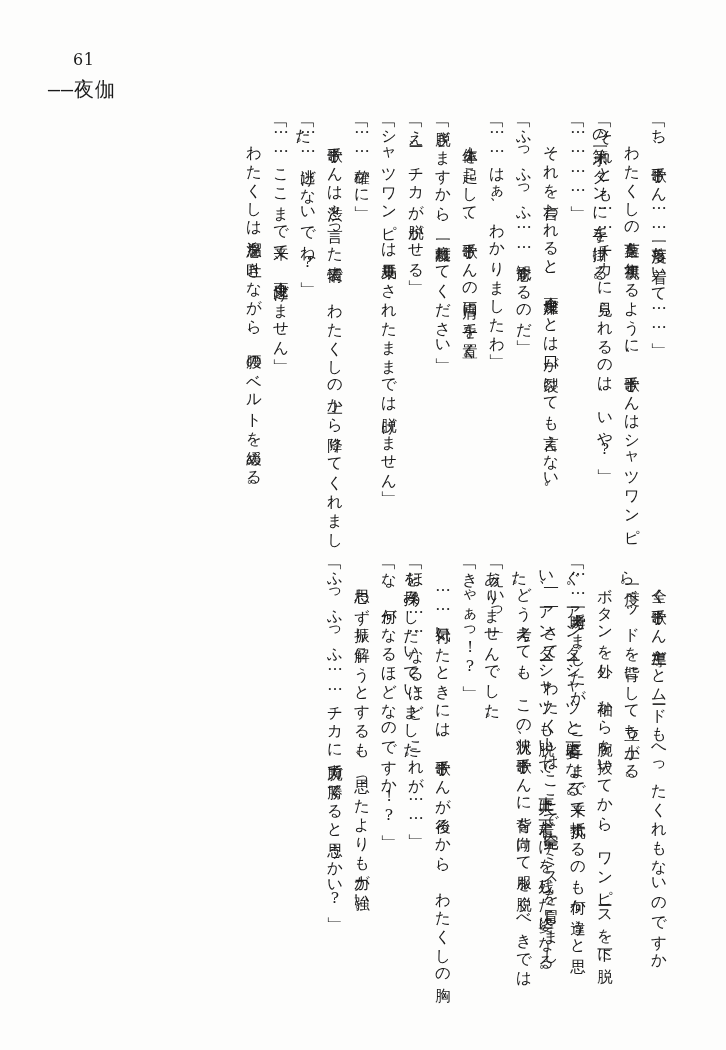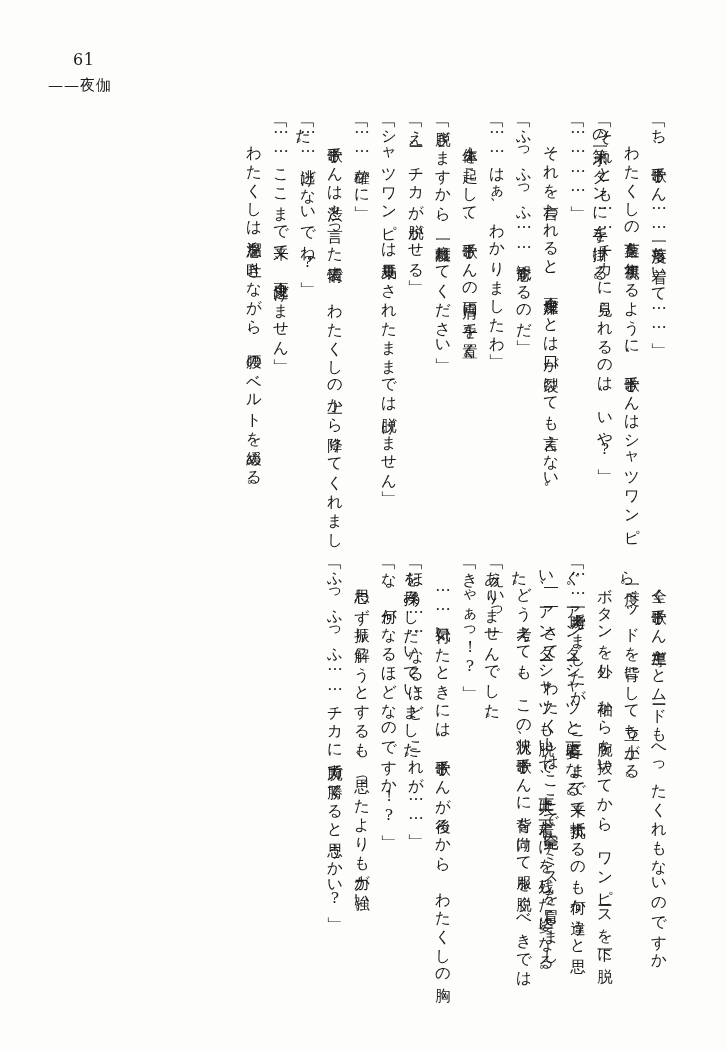--- a/index.html
+++ b/index.html
@@ -26,24 +26,25 @@
     top: 50px;
     font-size: 16px;
     letter-spacing: 0.5px;
     color: #1a1a1a;
     margin-left: 15px;
   }
   .chapter-header {
     position: absolute;
     left: 48px;
     top: 76px;
-    font-size: 15px;
+    font-size: 20px;
     letter-spacing: 1px;
     color: #1a1a1a;
     white-space: nowrap;
+    font-family: Liberation Mono, monospace;
   }
   
   .body-text {
     position: absolute;
     top: 118px;
     right: 52px;
     height: 880px;
     width: 600px;
     writing-mode: vertical-rl;
     -webkit-writing-mode: vertical-rl;

